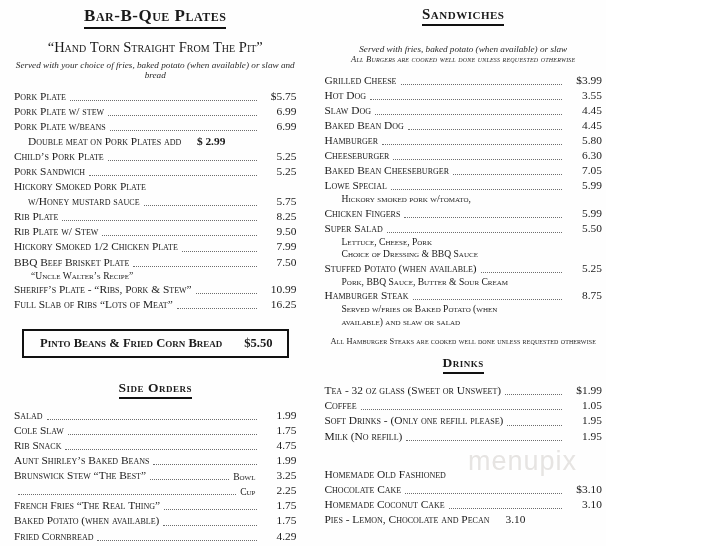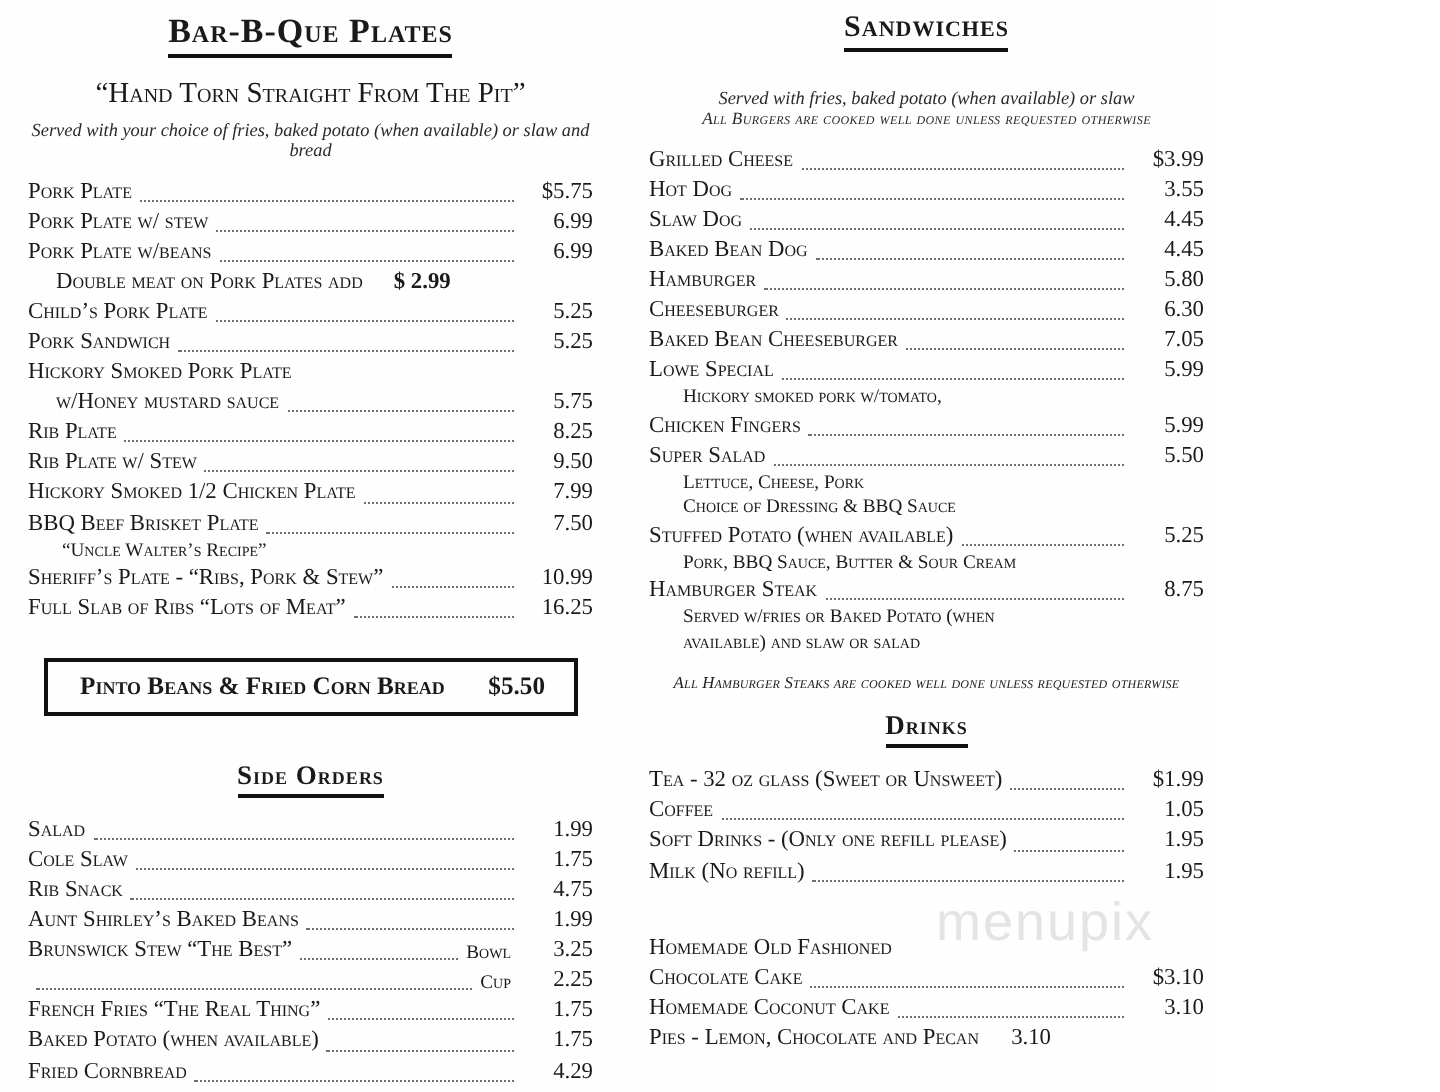--- a/index.html
+++ b/index.html
@@ -62,21 +62,20 @@
   }
   .note-caps {
     text-align: center;
     font-style: italic;
     font-variant: small-caps;
     font-size: 8.6px;
     letter-spacing: .2px;
     color: #2a2a2a;
   }
   .disclaim {
-    font-style: italic;
     font-variant: small-caps;
     font-size: 8.4px;
     letter-spacing: .1px;
     text-align: center;
     margin-top: 9px;
     color: #222;
   }
 
   
   .items { margin-top: 9px; }

